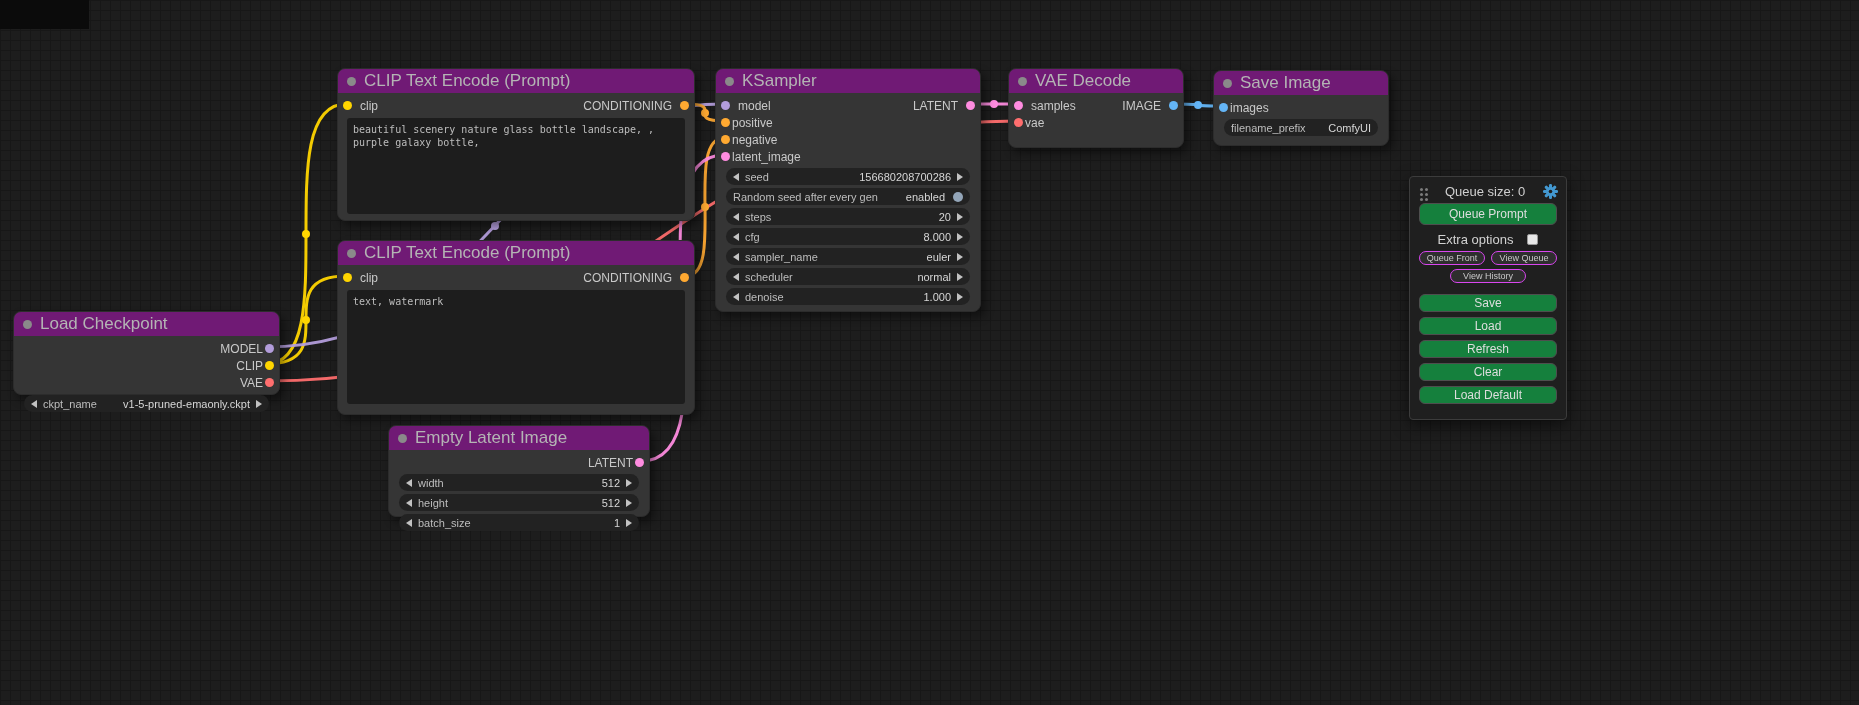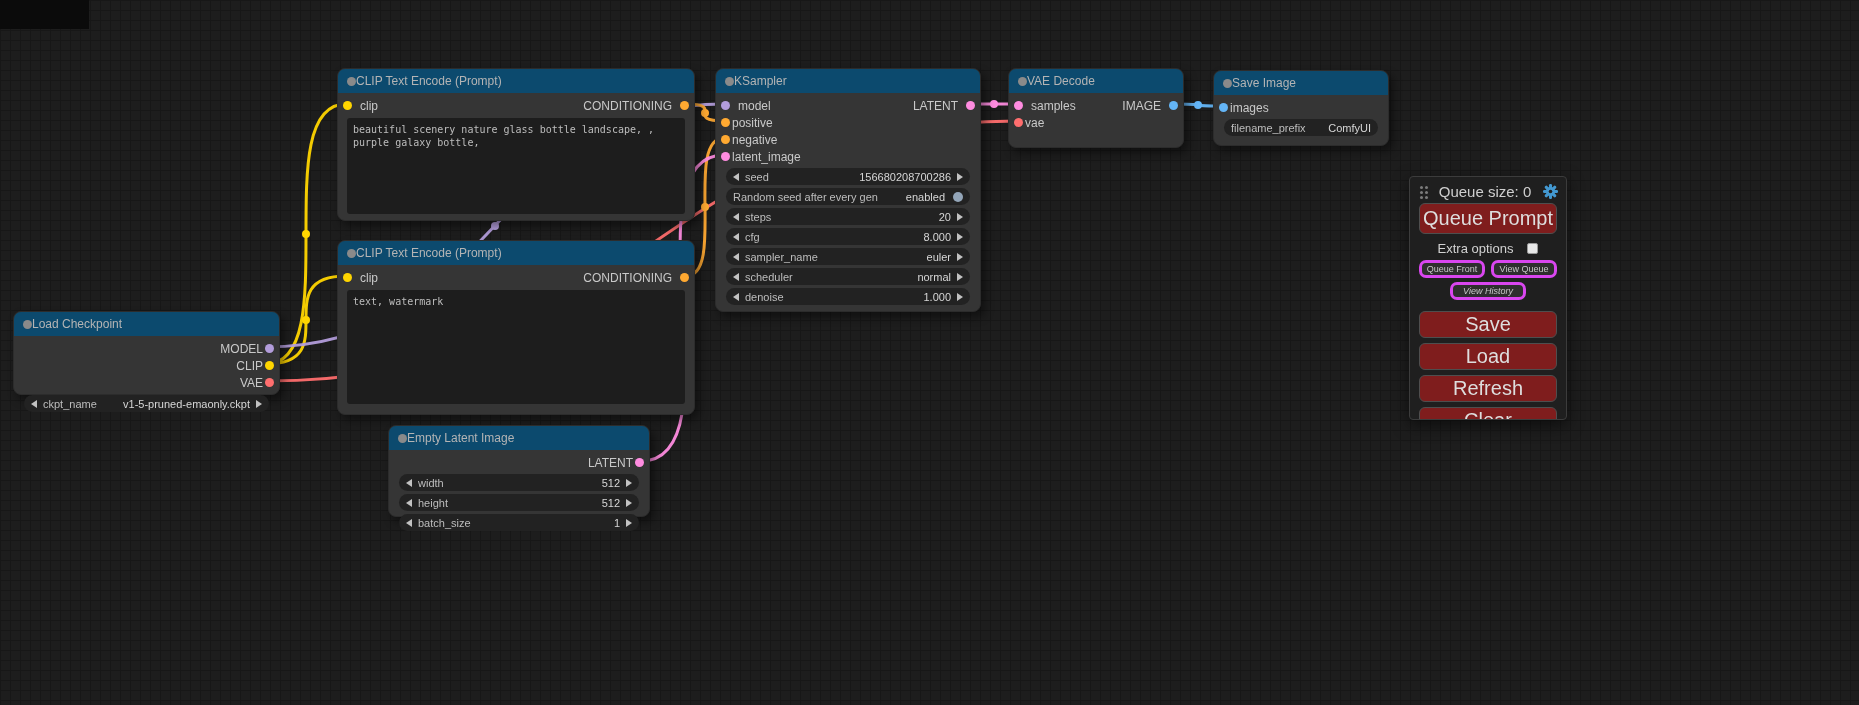--- a/index.html
+++ b/index.html
@@ -22,23 +22,23 @@
   .wires{ position:absolute; left:0; top:0; z-index:0; pointer-events:none; }
   .wires path{ fill:none; stroke-width:3; stroke-linecap:round; opacity:.95; }
 
   .node{
     position:absolute; z-index:1;
     background:#353535; border:1px solid #2c2c2c; border-radius:8px;
     box-shadow:4px 5px 10px rgba(0,0,0,.45);
     color:#c8c8c8;
   }
   .ntitle{
-    height:24px; background:#0c4a6e; border-radius:7px 7px 0 0;
-    display:flex; align-items:center; padding:0 9px;
-    font-size:12px; color:#b4b4b4;
+    height:24px; background:#701a75; border-radius:7px 7px 0 0;
+    display:flex; align-items:center; gap:8px; padding:0 9px;
+    font-size:17px; color:#b4b4b4;
   }
   .ndot{ width:9px; height:9px; border-radius:50%; background:#8a8a8a; flex:0 0 auto; }
   .nbody{ padding-top:4px; }
 
   .slotrow{ display:flex; align-items:center; height:17px; padding:0 5px; font-size:12px; color:#c9c9c9; }
   .slotrow.out{ justify-content:flex-end; }
   .slotrow.dual{ justify-content:space-between; }
   .half{ display:flex; align-items:center; gap:6px; }
   .lbl{ margin:0 2px; white-space:nowrap; }
   .port{ width:9px; height:9px; border-radius:50%; flex:0 0 auto; }
@@ -63,36 +63,36 @@
     padding:5px 6px; font-family:"DejaVu Sans Mono", monospace;
     font-size:10px; line-height:13px; color:#bdbdbd;
     white-space:pre-wrap; word-break:break-word; overflow:hidden;
   }
 
   .qpanel{
     position:absolute; left:1409px; top:176px; width:158px; height:244px; z-index:2;
     background:#1f1f1f; border:1px solid #3c3c3c; border-radius:4px;
     box-shadow:0 5px 16px rgba(0,0,0,.55); overflow:hidden;
   }
-  .qheader{ display:flex; align-items:center; padding:6px 8px 0 8px; color:#cfcfcf; font-size:15px; height:22px; }
+  .qheader{ display:flex; align-items:flex-end; padding:6px 8px 0 8px; color:#cfcfcf; font-size:13px; height:22px; }
   .drag-dots{ width:3px; height:3px; border-radius:50%; background:#7b7b7b; margin:0 4px 8px 2px;
     box-shadow:5px 0 #7b7b7b, 0 5px #7b7b7b, 5px 5px #7b7b7b, 0 10px #7b7b7b, 5px 10px #7b7b7b; }
   .qsize{ flex:1; text-align:center; }
   .gear{ width:15px; height:15px; flex:0 0 auto; }
   .qbtn{
-    display:block; background:#7f1d1d; border:1px solid #4e4e4e; border-radius:6px;
-    color:#dedede; text-align:center; margin:5px 9px 0; font-size:20px; padding:1px 0;
+    display:block; background:#15803d; border:1px solid #4e4e4e; border-radius:6px;
+    color:#dedede; text-align:center; margin:5px 9px 0; font-size:12px; padding:1px 0;
     cursor:pointer; user-select:none;
   }
   .qbtn.prompt-btn{ padding:3px 0; margin-top:4px; }
   .extra{ display:flex; align-items:center; justify-content:center; gap:14px; color:#d2d2d2; font-size:13px; margin-top:7px; height:14px; }
   .checkbox{ width:11px; height:11px; background:#e8e8e8; border:1px solid #9a9a9a; border-radius:2px; }
   .qsmallrow{ display:flex; gap:6px; margin:5px 9px 0; }
-  .qsmall{ flex:1; font-size:9px; padding:1px 0; border-radius:7px; background:#2e2e2e; border:3px solid #d946ef; color:#c8c8c8; text-align:center; cursor:pointer; }
-  .qsmall.center{ flex:0 0 auto; width:76px; margin:4px auto 0; display:block;font-style:italic; }
+  .qsmall{ flex:1; font-size:9px; padding:1px 0; border-radius:7px; background:#2e2e2e; border:1px solid #d946ef; color:#c8c8c8; text-align:center; cursor:pointer; }
+  .qsmall.center{ flex:0 0 auto; width:76px; margin:4px auto 0; display:block; }
   .qbtn.first-of-stack{ margin-top:11px; }
 </style>
 </head>
 <body>
 
 <svg class="wires" width="1859" height="705">
   <path d="M266 364 C 346 364, 266 104, 346 104" stroke="#FFD500"></path>
   <path d="M266 364 C 346 364, 266 276, 346 276" stroke="#FFD500"></path>
   <path d="M266 347 C 495 347, 495 104, 724 104" stroke="#B39DDB"></path>
   <path d="M266 381 C 642 381, 641 121, 1017 121" stroke="#FF6E6E"></path>

